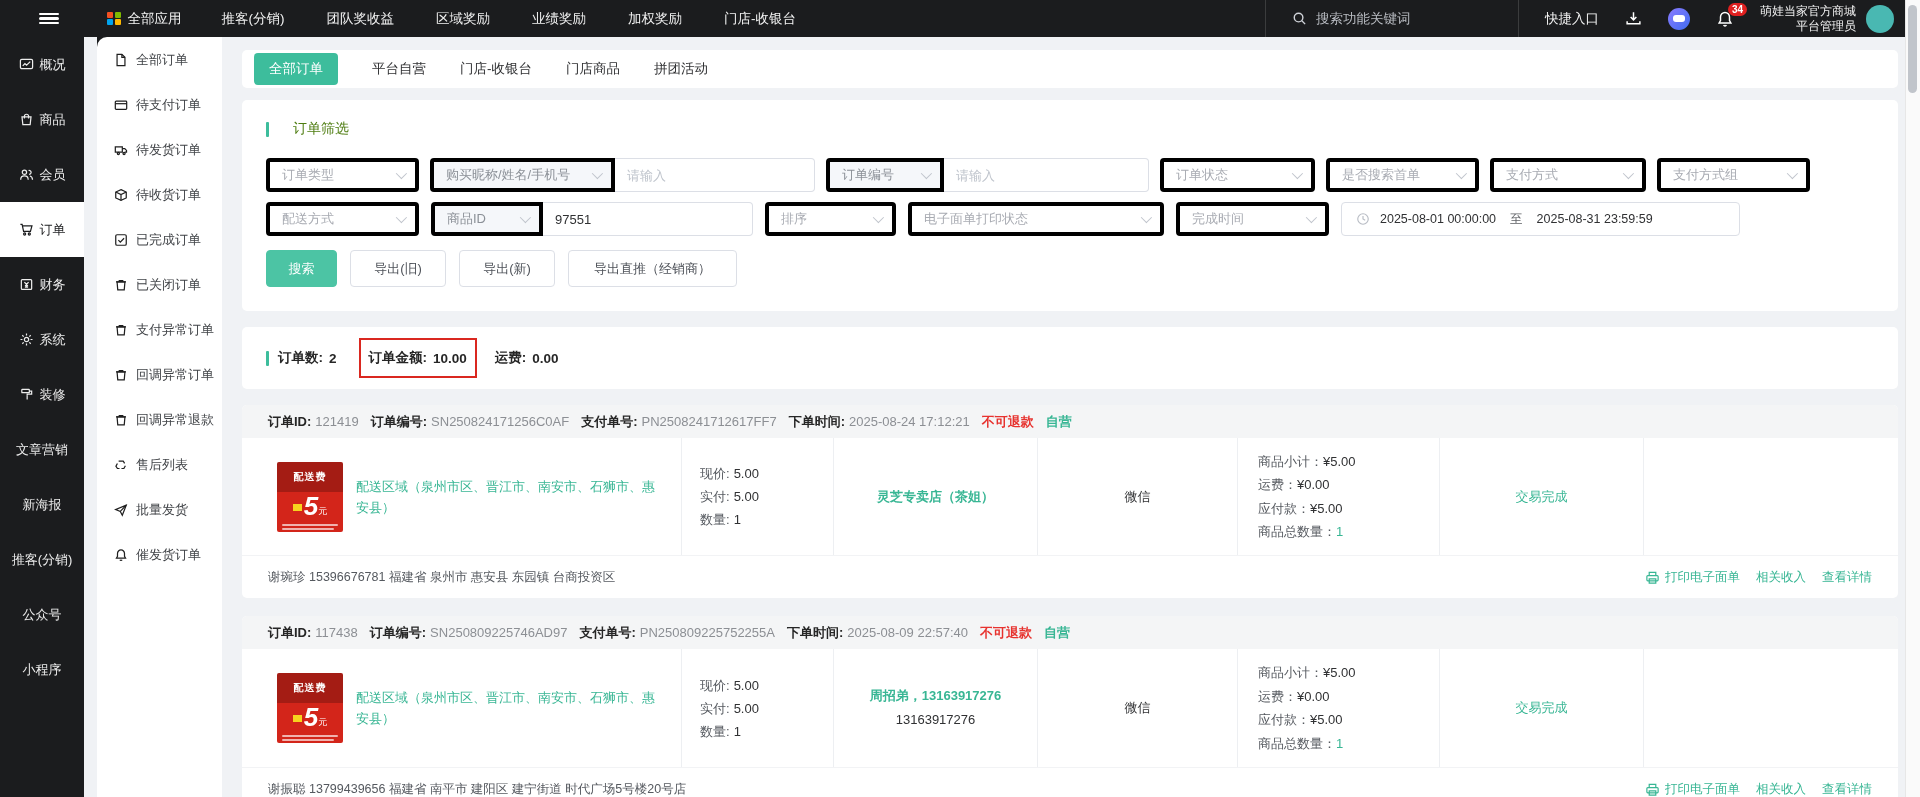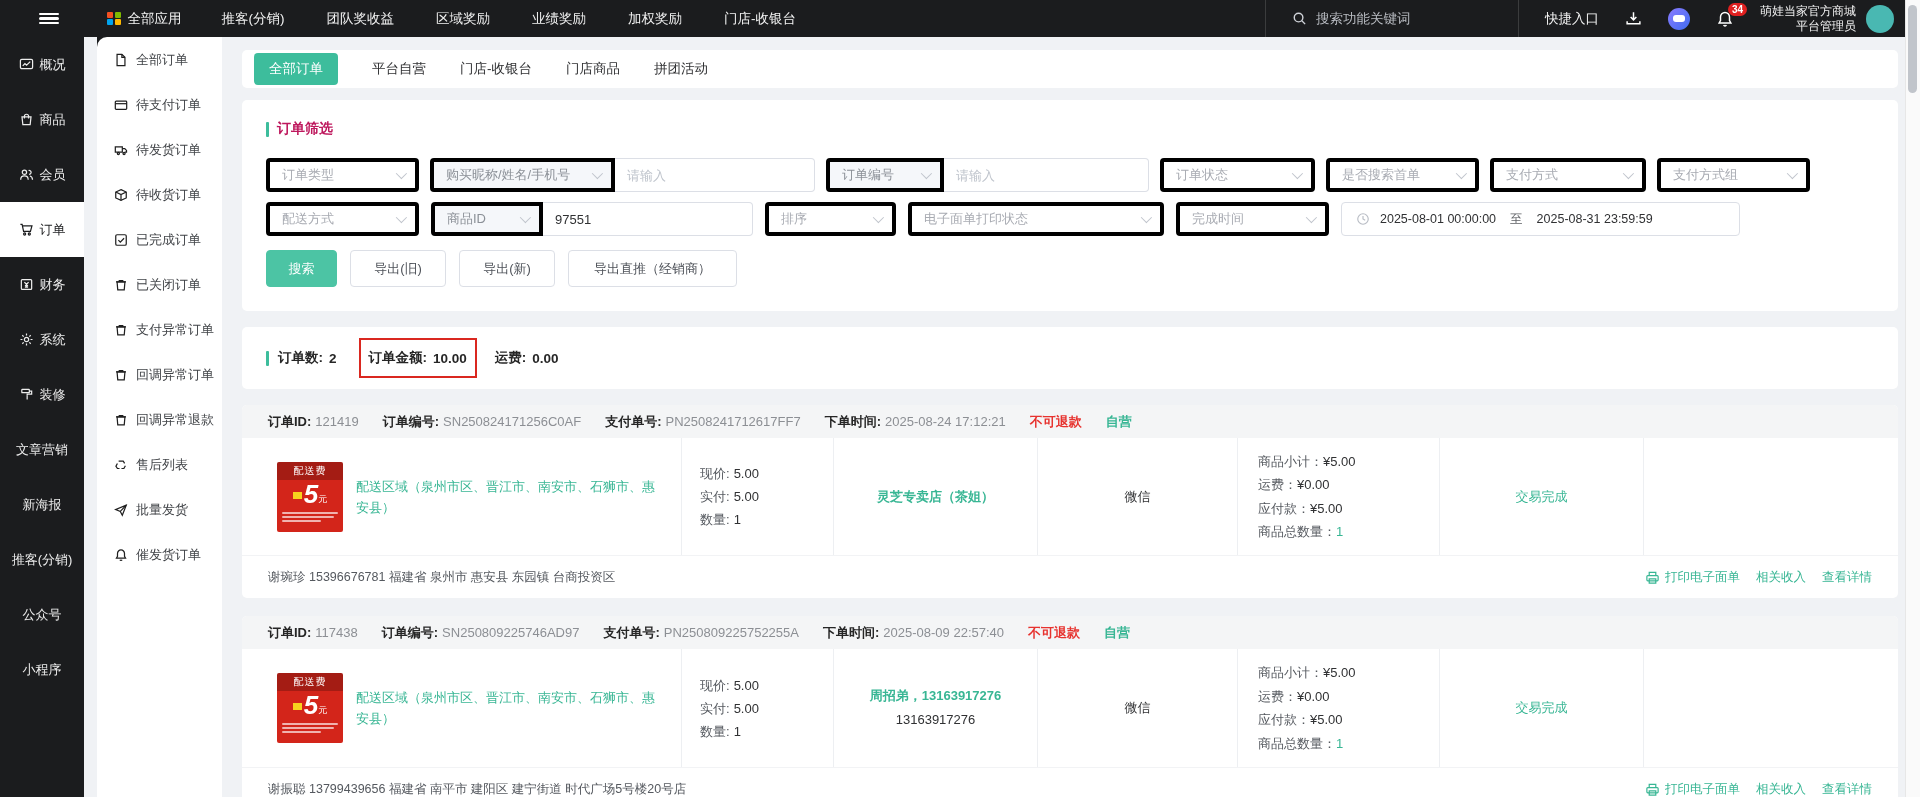--- a/index.html
+++ b/index.html
@@ -35,21 +35,21 @@
   .submenu{position:absolute;left:97px;top:37px;width:125px;bottom:0;background:#fff;border-top-left-radius:10px;z-index:2}
   .submenu .si{height:45px;display:flex;align-items:center;gap:8px;padding-left:17px;font-size:13px;color:#404347;cursor:pointer;white-space:nowrap}
   .submenu .si svg{stroke:#1f1f1f;flex:none}
   
   .main{position:absolute;left:222px;top:37px;right:14px;bottom:0;overflow:hidden;background:#f0f2f5}
   .card{background:#fff;border-radius:5px;margin:0 8px 0 20px}
   .tabcard{margin-top:13px;height:38px;display:flex;align-items:center;gap:34px;padding:0 12px;font-size:13.5px}
   .tab{color:#303133;cursor:pointer;white-space:nowrap}
   .tab.active{background:#3dbd9c;color:#fff;border-radius:4px;padding:7px 15px}
   .filtercard{margin-top:12px;padding:20px 24px 24px}
-  .sechead{display:flex;align-items:center;gap:8px;font-size:14px;font-weight:bold;color:#be185d}
+  .sechead{display:flex;align-items:center;gap:24px;font-size:14px;font-weight:normal;color:#4d7c0f}
   .gbar{width:3px;height:15px;background:#3dbd9c;border-radius:1px}
   .frow{display:flex;margin-top:20px}
   .frow2{margin-top:10px}
   .sel{height:34px;border:4px solid #000000;border-radius:4px;background:#fff;display:flex;align-items:center;justify-content:space-between;padding:0 11px 0 12px;color:#a8abb2;font-size:13px;box-sizing:border-box;cursor:pointer;white-space:nowrap}
   .caret{width:7px;height:7px;border-right:1.5px solid #c0c4cc;border-bottom:1.5px solid #c0c4cc;transform:rotate(45deg) translateY(-2px);flex:none;margin-left:8px}
   .grp{display:flex}
   .grp .sel{background:#f5f7fa;border-radius:4px 0 0 4px;color:#8b9097}
   .grp input{border:1px solid #dcdfe6;border-left:none;border-radius:0 4px 4px 0;padding:0 12px;font-size:13px;color:#303133;outline:none;height:34px;box-sizing:border-box;background:#fff;font-family:inherit}
   input::placeholder{color:#bfc4cc}
   .daterange{height:34px;border:1px solid #dcdfe6;border-radius:4px;background:#fff;display:flex;align-items:center;gap:10px;padding:0 14px;font-size:12.5px;color:#303133;box-sizing:border-box;cursor:pointer;white-space:nowrap}
@@ -57,31 +57,31 @@
   .btnrow{display:flex;gap:13px;margin-top:14px}
   .btn{height:37px;border-radius:4px;border:1px solid #dcdfe6;background:#fff;color:#4e5259;font-size:13px;display:flex;align-items:center;justify-content:center;cursor:pointer;box-sizing:border-box;padding:0 18px;white-space:nowrap}
   .btn.primary{background:#4cc4a4;border-color:#4cc4a4;color:#fff}
   .summarycard{margin-top:16px;padding:22px 24px;display:flex;align-items:center;font-size:13.5px;font-weight:bold;color:#262626}
   .summarycard .item{display:flex;gap:6px;align-items:center;white-space:nowrap}
   .redbox{border:2px solid #da2820;padding:9px 8px;margin:-11px 0 -11px 22px;display:inline-flex;gap:6px;align-items:center}
   .freight{margin-left:18px}
   
   .ordercard{margin-top:16px;border-radius:5px;overflow:hidden}
   .ordercard.second{margin-top:18px}
-  .ohead{background:#f4f5f6;height:33px;display:flex;align-items:center;gap:24px;padding:0 26px;font-size:13px;white-space:nowrap}
+  .ohead{background:#f4f5f6;height:33px;display:flex;align-items:center;gap:12px;padding:0 26px;font-size:13px;white-space:nowrap}
   .ohead .lb{font-weight:bold;color:#262626;margin-right:4px}
   .ohead .vl{color:#8c8f94}
   .ohead .refund{color:#e7322e;font-weight:bold}
   .ohead .channel{color:#38b694;font-weight:bold}
   .obody{display:grid;grid-template-columns:440px 152px 204px 200px 202px 204px auto;min-height:117px}
   .obody>div{border-right:1px solid #edeff2;display:flex;flex-direction:column;justify-content:center;box-sizing:border-box}
   .obody>div:last-child{border-right:none}
   .cell-prod{flex-direction:row !important;align-items:center;padding:12px 16px 12px 26px;gap:13px}
   .pimg{width:66px;height:70px;background:#d3251a;border-radius:2px;flex:none;color:#fff;display:flex;flex-direction:column;align-items:center;overflow:hidden}
-  .pimg .pt{font-size:10px;font-weight:normal;background:rgba(0,0,0,.22);width:100%;text-align:center;padding:2px 0;letter-spacing:1px}
+  .pimg .pt{font-size:10px;font-weight:bold;background:rgba(0,0,0,.22);width:100%;text-align:center;padding:8px 0;letter-spacing:1px}
   .pimg .pm{display:flex;align-items:flex-end;line-height:1;margin-top:1px}
   .pimg .yl{width:9px;height:7px;background:#f7d31e;margin:0 2px 8px 0}
   .pimg .num{font-size:26px;font-weight:bold;font-style:italic}
   .pimg .unit{font-size:9px;margin-bottom:3px}
   .pimg .fine{width:85%;margin-top:3px}
   .pimg .fine i{display:block;height:2px;background:rgba(255,255,255,.65);margin:2px 0;border-radius:1px}
   .pimg .fine i:nth-child(2){width:92%}
   .pimg .fine i:nth-child(3){width:70%}
   .ptitle{color:#38b694;font-size:13px;line-height:21px;cursor:pointer;max-width:300px}
   .cell-price{padding-left:18px;font-size:13px;color:#55595f;line-height:23px}

